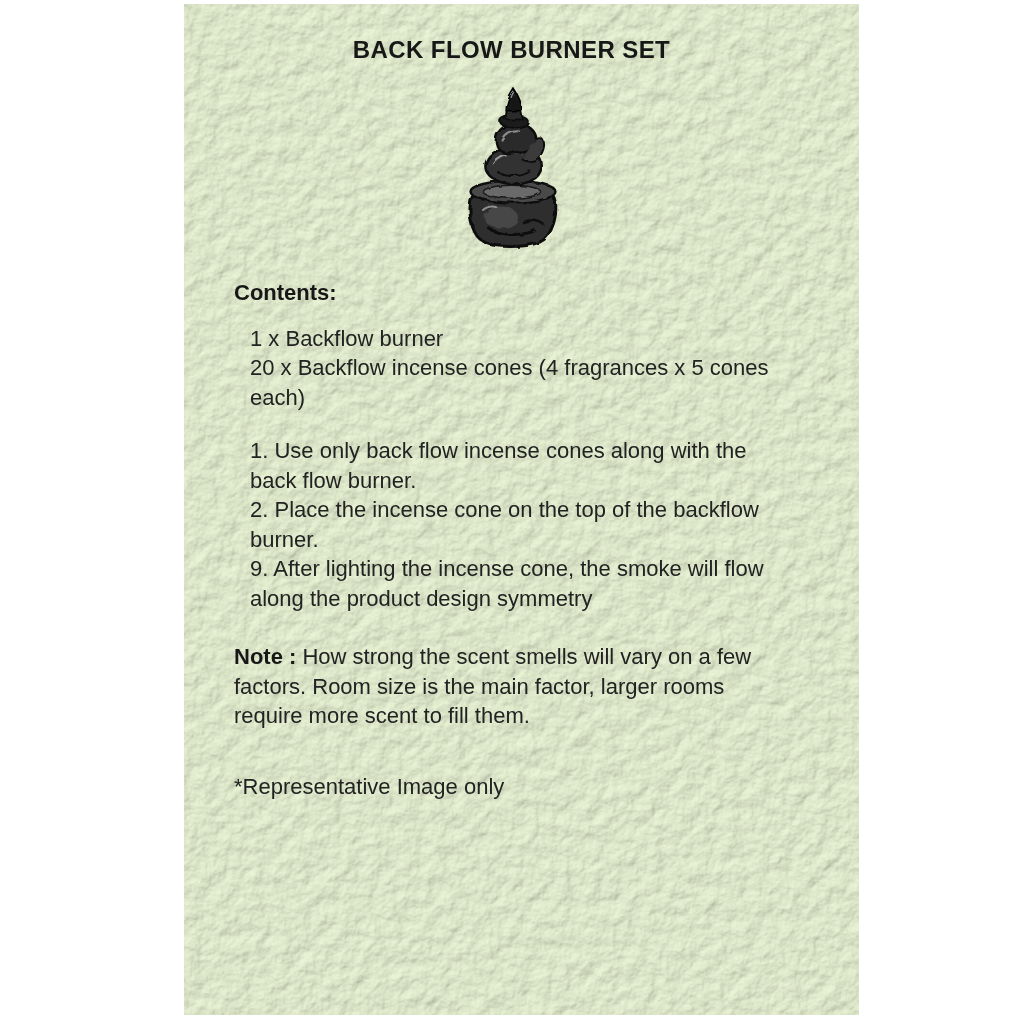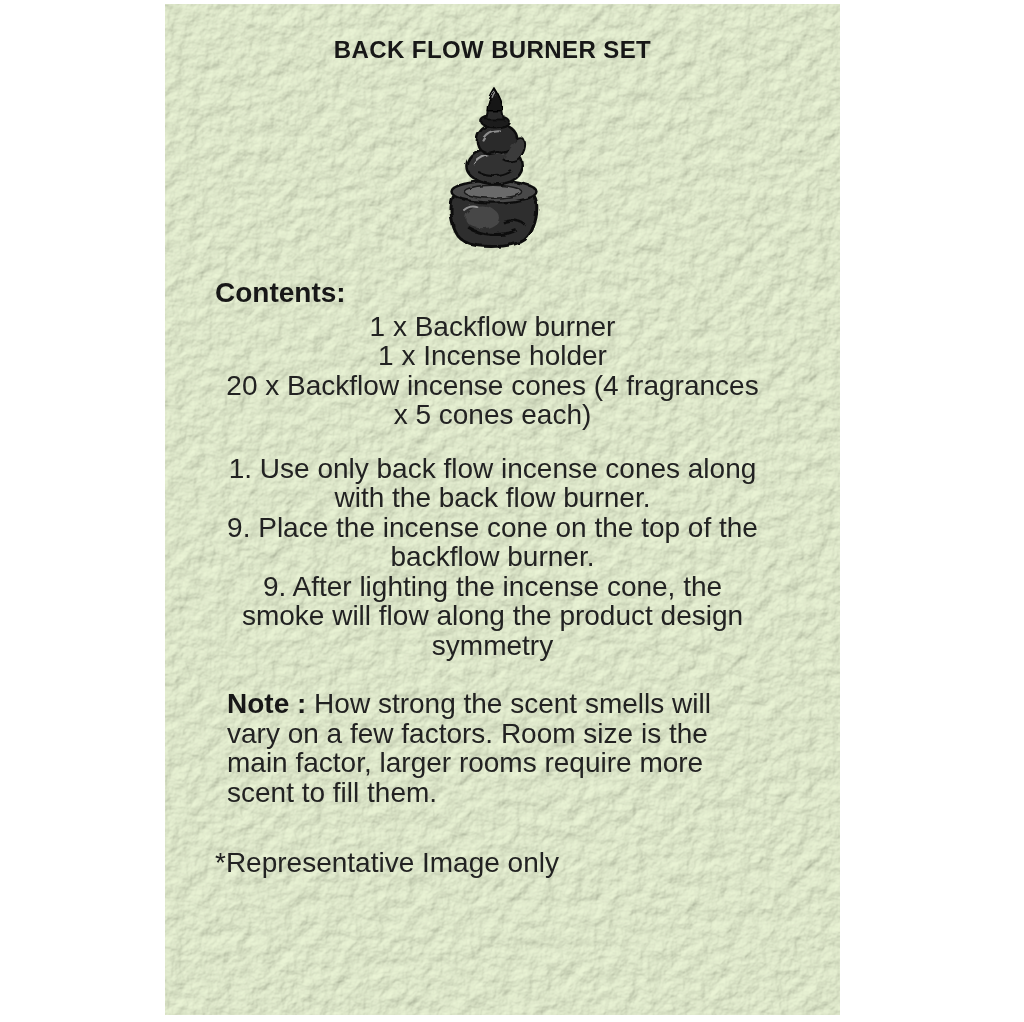--- a/index.html
+++ b/index.html
@@ -12,21 +12,21 @@
     overflow: hidden;
   }
   .page {
     position: relative;
     width: 1024px;
     height: 1022px;
     background: #ffffff;
   }
   .card {
     position: absolute;
-    left: 165px;
+    left: 184px;
     top: 4px;
     width: 675px;
     height: 1011px;
     background: #bef264;
     overflow: hidden;
   }
   .texture {
     position: absolute;
     left: 0; top: 0;
     width: 100%;
@@ -49,35 +49,34 @@
     letter-spacing: 0.4px;
     color: #171717;
   }
   .burner-wrap {
     width: 120px;
     height: 168px;
     margin: 22px auto 0 auto;
   }
   .burner-wrap svg { display: block; width: 120px; height: 168px; }
   .body-text {
-    font-size: 28px;
+    font-size: 22px;
     line-height: 29.5px;
     color: #222222;
   }
   .section { margin-top: 24px; }
-  .section.gap-lg { margin-top: 29px; margin-left: 12px; }
+  .section.gap-lg { margin-top: 29px; }
   .section-heading {
     font-weight: bold;
     color: #171717;
   }
   .contents-list, .steps-list {
-    margin: 4px;
+    margin: 16px;
     padding: 0;
     list-style: none;
-    text-align: center;
   }
   .note-label { font-weight: bold; color: #171717; }
   .disclaimer { margin-top: 41px; }
 </style>
 </head>
 <body>
 
 <div class="page">
   <div class="card">
 
@@ -131,29 +130,28 @@
           </g>
         </svg>
       </div>
 
       <div class="body-text">
 
         <div class="section">
           <div class="section-heading">Contents:</div>
           <ul class="contents-list">
             <li>1 x Backflow burner</li>
-            <li>1 x Incense holder</li>
             <li>20 x Backflow incense cones (4 fragrances x 5 cones each)</li>
           </ul>
         </div>
 
         <div class="section">
           <ul class="steps-list">
             <li>1. Use only back flow incense cones along with the back flow burner.</li>
-            <li>9. Place the incense cone on the top of the backflow burner.</li>
+            <li>2. Place the incense cone on the top of the backflow burner.</li>
             <li>9. After lighting the incense cone, the smoke will flow along the product design symmetry</li>
           </ul>
         </div>
 
         <div class="section gap-lg">
           <span class="note-label">Note :</span>
           <span>How strong the scent smells will vary on a few factors. Room size is the main factor, larger rooms require more scent to fill them.</span>
         </div>
 
         <div class="disclaimer">*Representative Image only</div>

